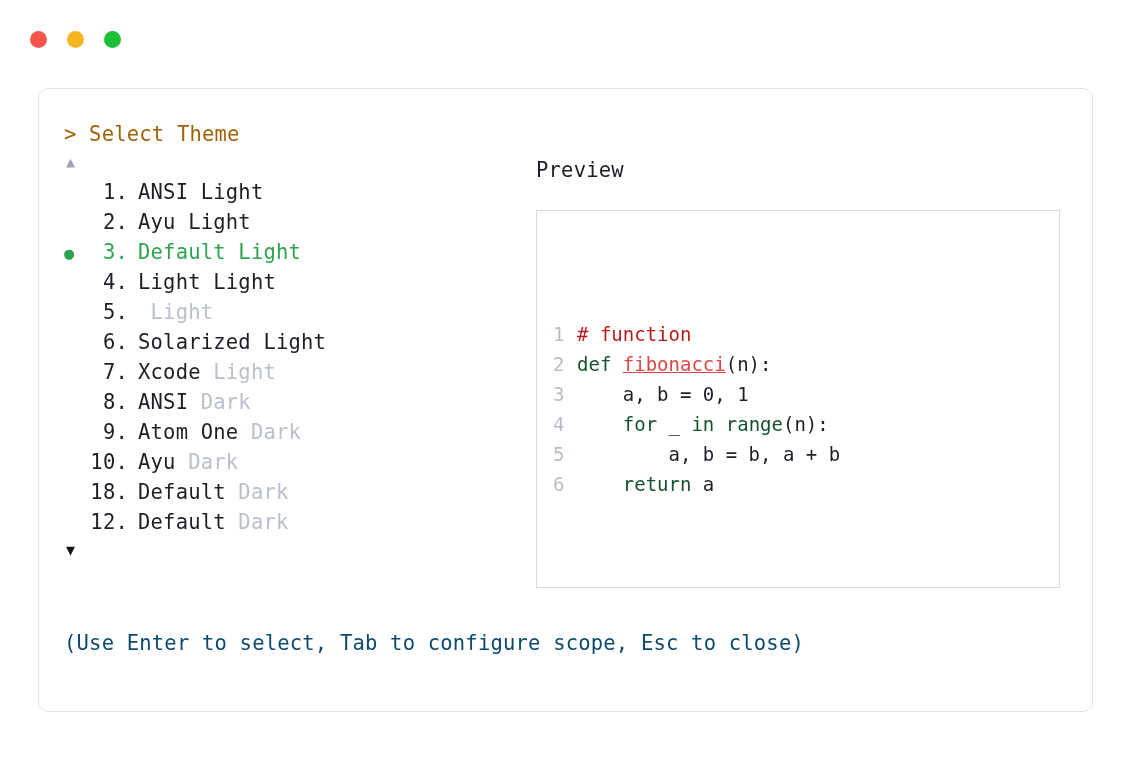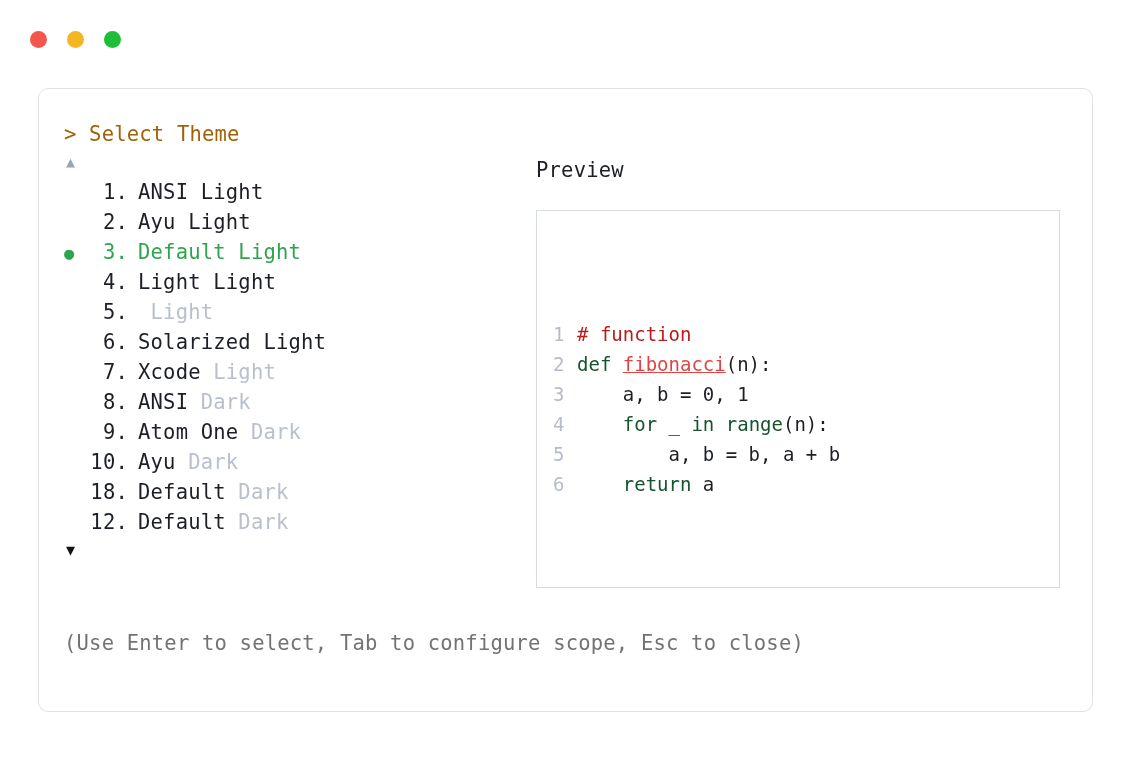--- a/index.html
+++ b/index.html
@@ -110,21 +110,21 @@
   .theme-item.selected .variant-dim,
   .theme-item.selected .variant-strong { color: #2ea44f; }
 
   
   .footer-hint {
     position: absolute;
     left: 25px;
     top: 540px;
     font-size: 20.5px;
     line-height: 28px;
-    color: #737373;
+    color: #0c4a6e;
     letter-spacing: 0.2px;
     white-space: pre;
   }
 
   
   .right-pane {
     position: absolute;
     left: 497px;
     top: 32px;
     width: 530px;

